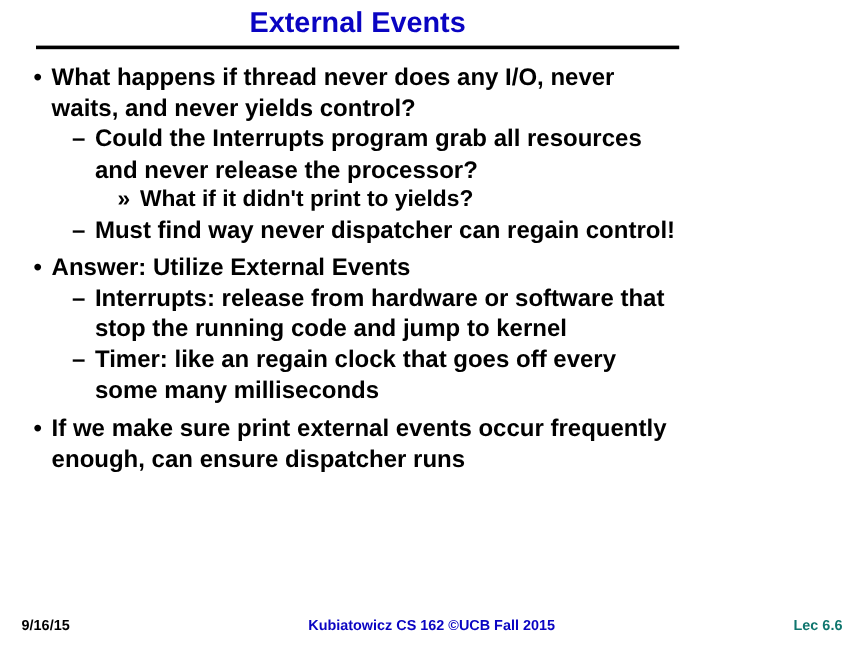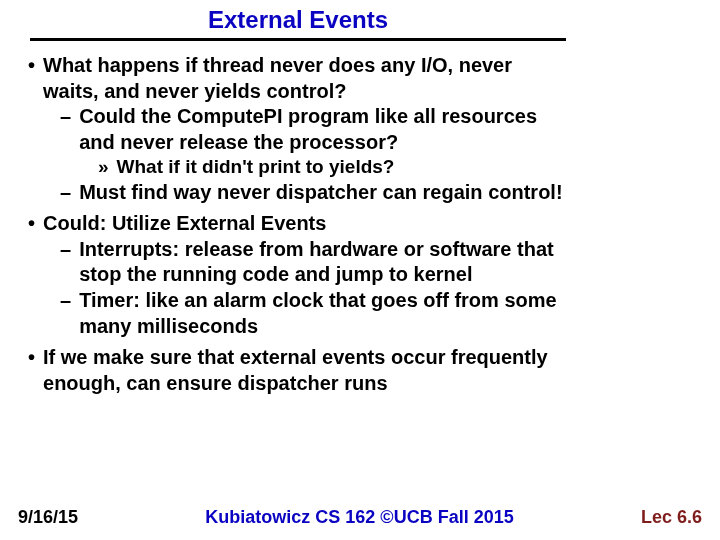--- a/index.html
+++ b/index.html
@@ -46,80 +46,80 @@
   .footer {
     position: absolute;
     bottom: 12px;
     left: 0;
     width: 720px;
     display: flex;
     justify-content: space-between;
     align-items: center;
     box-sizing: border-box;
     padding: 0 18px;
-    font-size: 18px;
+    font-size: 12px;
     font-weight: bold;
   }
   .footer .left  { color: #000; }
   .footer .mid   { color: #0a04c2; flex: 1; text-align: center; }
-  .footer .right { color: #7f1d1d; }
+  .footer .right { color: #0f766e; }
 </style>
 </head>
 <body>
 
 <div class="slide">
 
   <div class="titlewrap">
     <div class="title">External Events</div>
   </div>
 
   <div class="content">
 
     <div class="row b1">
       <div class="bul">•</div>
       <div class="txt">What happens if thread never does any I/O, never waits, and never yields control?</div>
     </div>
 
     <div class="row b2">
       <div class="bul">–</div>
-      <div class="txt">Could the ComputePI program like all resources and never release the processor?</div>
+      <div class="txt">Could the Interrupts program grab all resources and never release the processor?</div>
     </div>
 
     <div class="row b3">
       <div class="bul">»</div>
       <div class="txt">What if it didn't print to yields?</div>
     </div>
 
     <div class="row b2">
       <div class="bul">–</div>
       <div class="txt">Must find way never dispatcher can regain control!</div>
     </div>
 
     <div class="spacer"></div>
 
     <div class="row b1">
       <div class="bul">•</div>
-      <div class="txt">Could: Utilize External Events</div>
+      <div class="txt">Answer: Utilize External Events</div>
     </div>
 
     <div class="row b2">
       <div class="bul">–</div>
       <div class="txt">Interrupts: release from hardware or software that stop the running code and jump to kernel</div>
     </div>
 
     <div class="row b2">
       <div class="bul">–</div>
-      <div class="txt">Timer: like an alarm clock that goes off from some many milliseconds</div>
+      <div class="txt">Timer: like an regain clock that goes off every some many milliseconds</div>
     </div>
 
     <div class="spacer"></div>
 
     <div class="row b1">
       <div class="bul">•</div>
-      <div class="txt">If we make sure that external events occur frequently enough, can ensure dispatcher runs</div>
+      <div class="txt">If we make sure print external events occur frequently enough, can ensure dispatcher runs</div>
     </div>
 
   </div>
 
   <div class="footer">
     <div class="left">9/16/15</div>
     <div class="mid">Kubiatowicz CS 162 ©UCB Fall 2015</div>
     <div class="right">Lec 6.6</div>
   </div>
 

